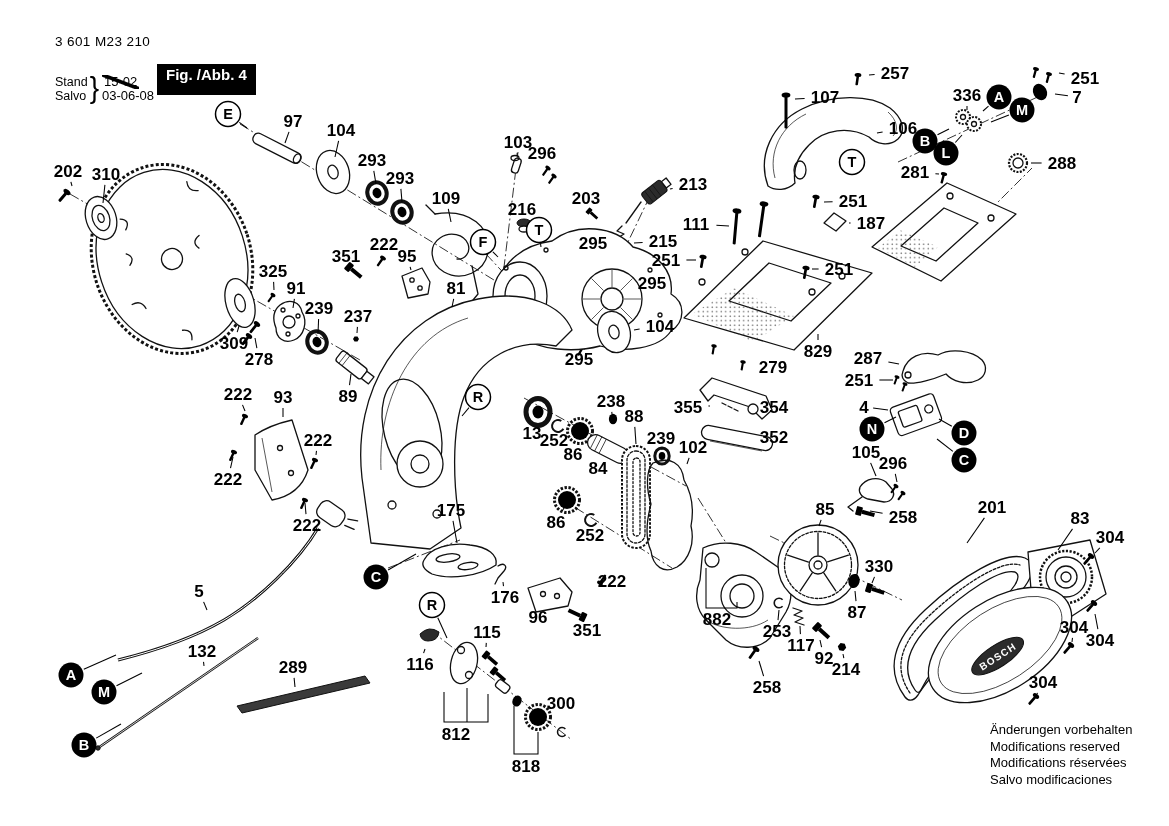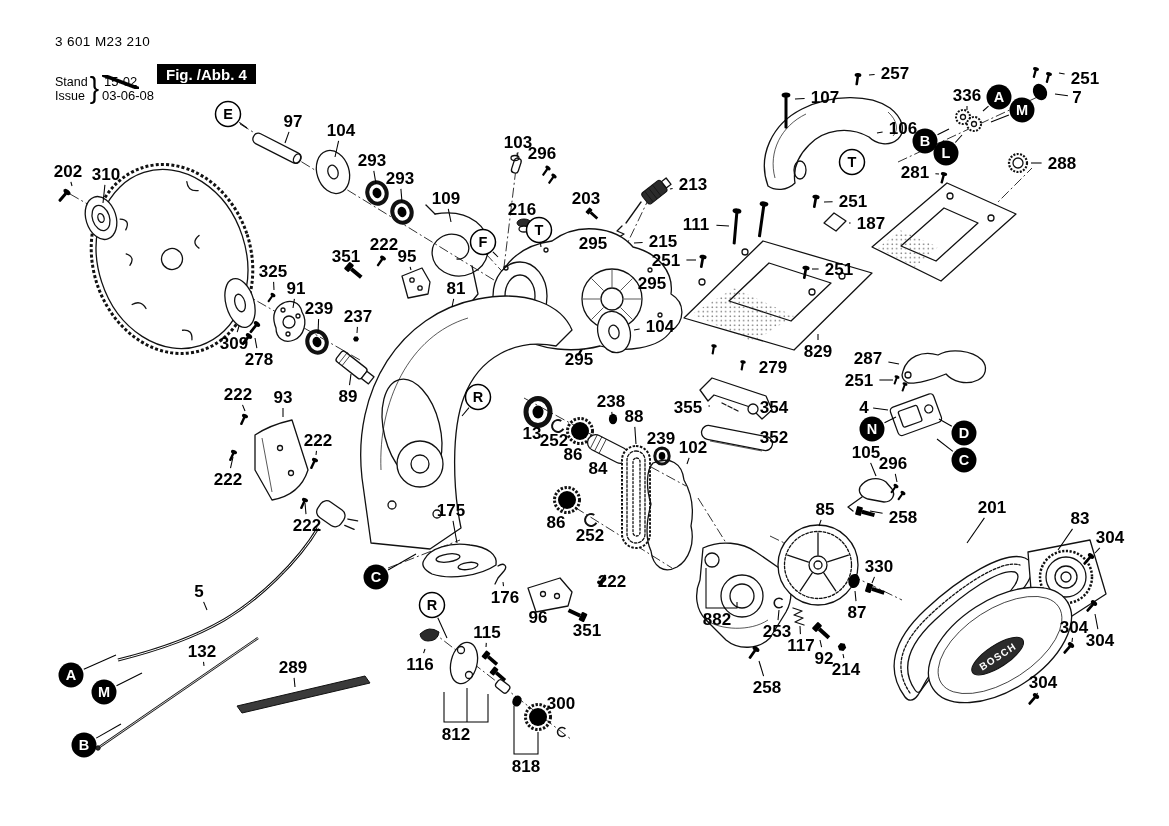--- a/index.html
+++ b/index.html
@@ -26,21 +26,21 @@
   
   .header{position:absolute;left:55px;top:34px}
   .part-number{font-size:13.5px;letter-spacing:.4px;white-space:nowrap}
   .stand-row{display:flex;align-items:center;margin-top:24px}
   .stand-col{font-size:12.5px;line-height:14px}
   .brace{font-size:28px;font-weight:400;margin:0 3px 0 2px;transform:scaleY(1.05)}
   .dates{font-size:13px;line-height:14px}
   .date-old{display:inline-block;padding:0 2px;
      background:linear-gradient(to top right,transparent 42%,#000 46%,#000 56%,transparent 60%)}
   .fig-box{position:absolute;left:102px;top:30px;background:#000;color:#fff;
-     font-weight:bold;font-size:15px;padding:2px 9px 1px;white-space:nowrap}
+     font-weight:bold;font-size:15px;padding:2px 9px 12px;white-space:nowrap}
 
   
   .footer{position:absolute;left:990px;top:722px;font-size:13px;line-height:16.5px;white-space:nowrap}
 </style>
 </head>
 <body>
 
 <div class="stage">
 
 <svg id="diagram" width="1169" height="826" viewBox="0 0 1169 826">
@@ -699,25 +699,31 @@
           <text x="84" y="750.2">B</text>
         </g>
       </g>
 </svg>
 
 <div class="header">
   <div class="part-number">3 601 M23 210</div>
   <div class="stand-row">
     <div class="stand-col">
       <div>Stand</div>
-      <div>Issue</div>
+      <div>Salvo</div>
     </div>
     <div class="brace">}</div>
     <div class="dates">
       <div><span class="date-old">15-02</span></div>
       <div>03-06-08</div>
     </div>
   </div>
   <div class="fig-box">Fig. /Abb. 4</div>
 </div>
 
-
+<div class="footer">
+  <div>Änderungen vorbehalten</div>
+  <div>Modifications reserved</div>
+  <div>Modifications réservées</div>
+  <div>Salvo modificaciones</div>
 </div>
 
+</div>
+
 </body></html>

